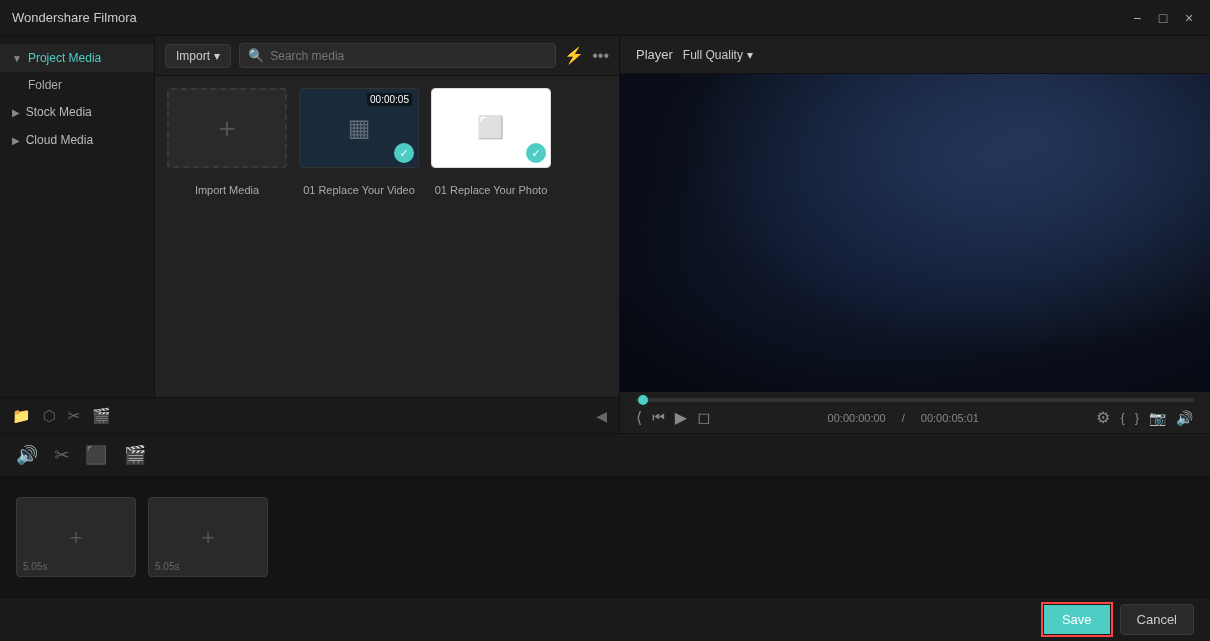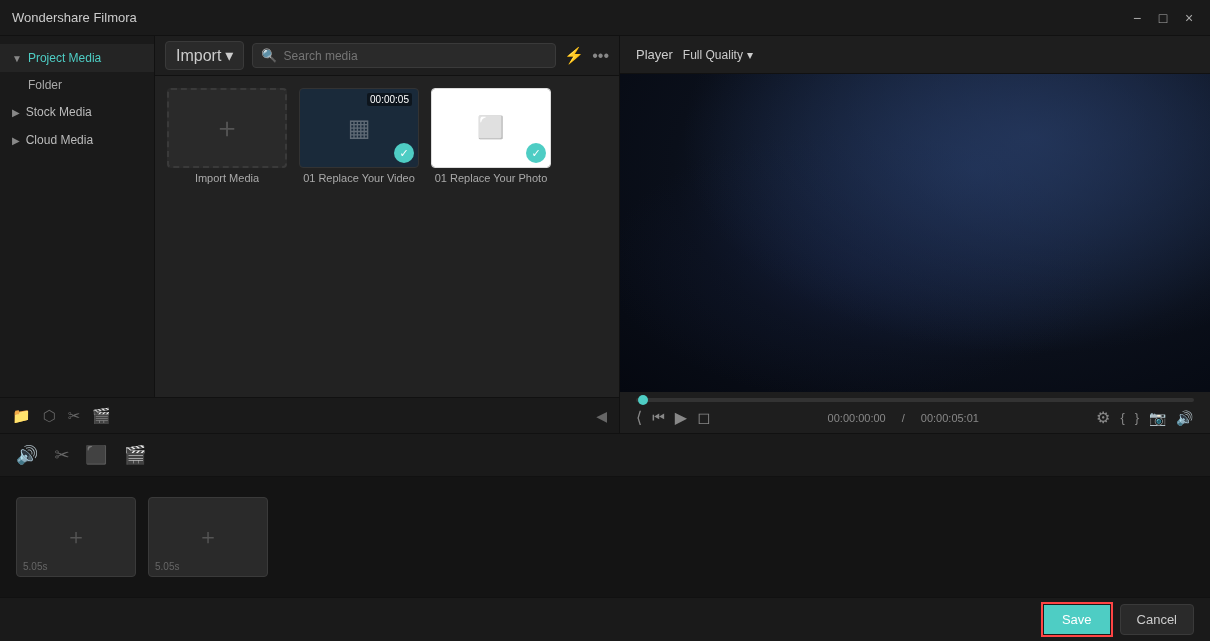--- a/index.html
+++ b/index.html
@@ -146,21 +146,21 @@
     .import-btn {
       display: flex;
       align-items: center;
       gap: 4px;
       background: #2a2a2a;
       border: 1px solid #3a3a3a;
       border-radius: 4px;
       padding: 4px 10px;
       cursor: pointer;
       color: #ccc;
-      font-size: 16px;
+      font-size: 12px;
     }
     .search-box {
       flex: 1;
       display: flex;
       align-items: center;
       background: #2a2a2a;
       border: 1px solid #3a3a3a;
       border-radius: 4px;
       padding: 4px 8px;
       gap: 6px;
@@ -191,21 +191,21 @@
       padding: 12px;
       gap: 12px;
       align-content: flex-start;
       overflow-y: auto;
       flex: 1;
     }
     .media-item {
       display: flex;
       flex-direction: column;
       align-items: center;
-      gap: 4px;
+      gap: 16px;
       cursor: pointer;
     }
     .media-thumb {
       width: 120px;
       height: 80px;
       border-radius: 4px;
       position: relative;
       overflow: hidden;
       border: 1px solid #333;
     }

